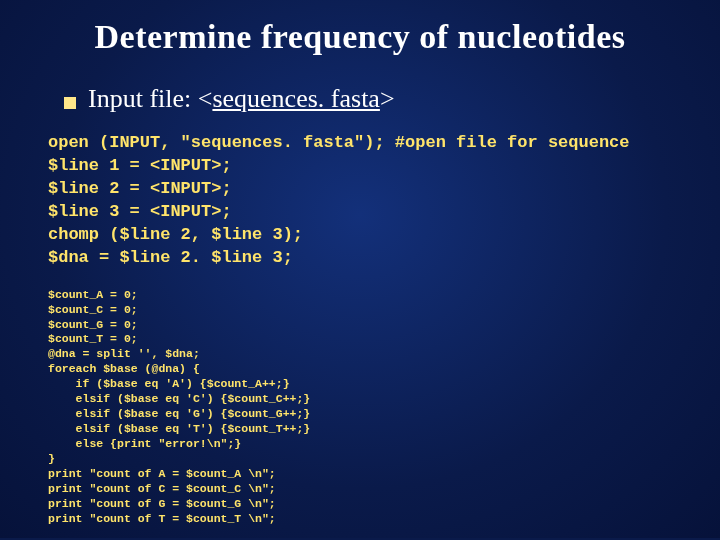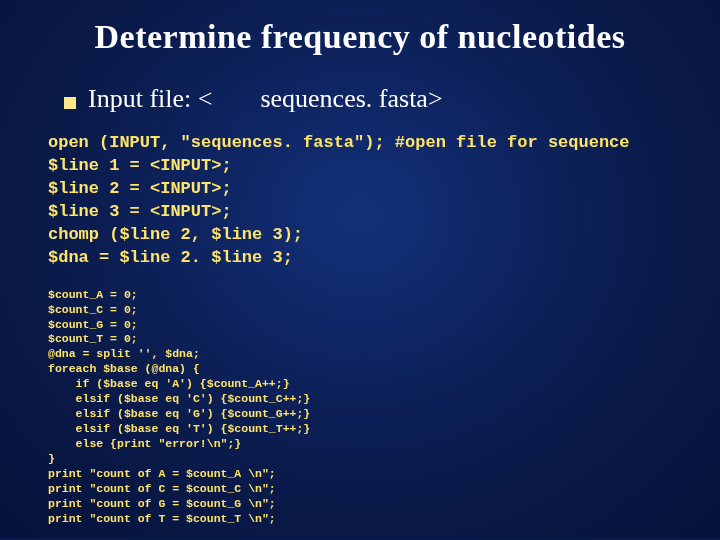--- a/index.html
+++ b/index.html
@@ -39,22 +39,22 @@
     width: 12px;
     height: 12px;
     background: #ffe78a;
     position: relative;
     top: 2px;
   }
   .bullet-text {
     color: #fff;
   }
   .bullet-link {
+    text-decoration: underline;
     color: #fff;
-    margin-left: 48px;
   }
   .code1 {
     font-family: "Courier New", Courier, monospace;
     font-weight: bold;
     font-size: 17px;
     line-height: 1.35;
     color: #ffe46a;
     white-space: pre;
     margin: 0 0 18px 12px;
   }

